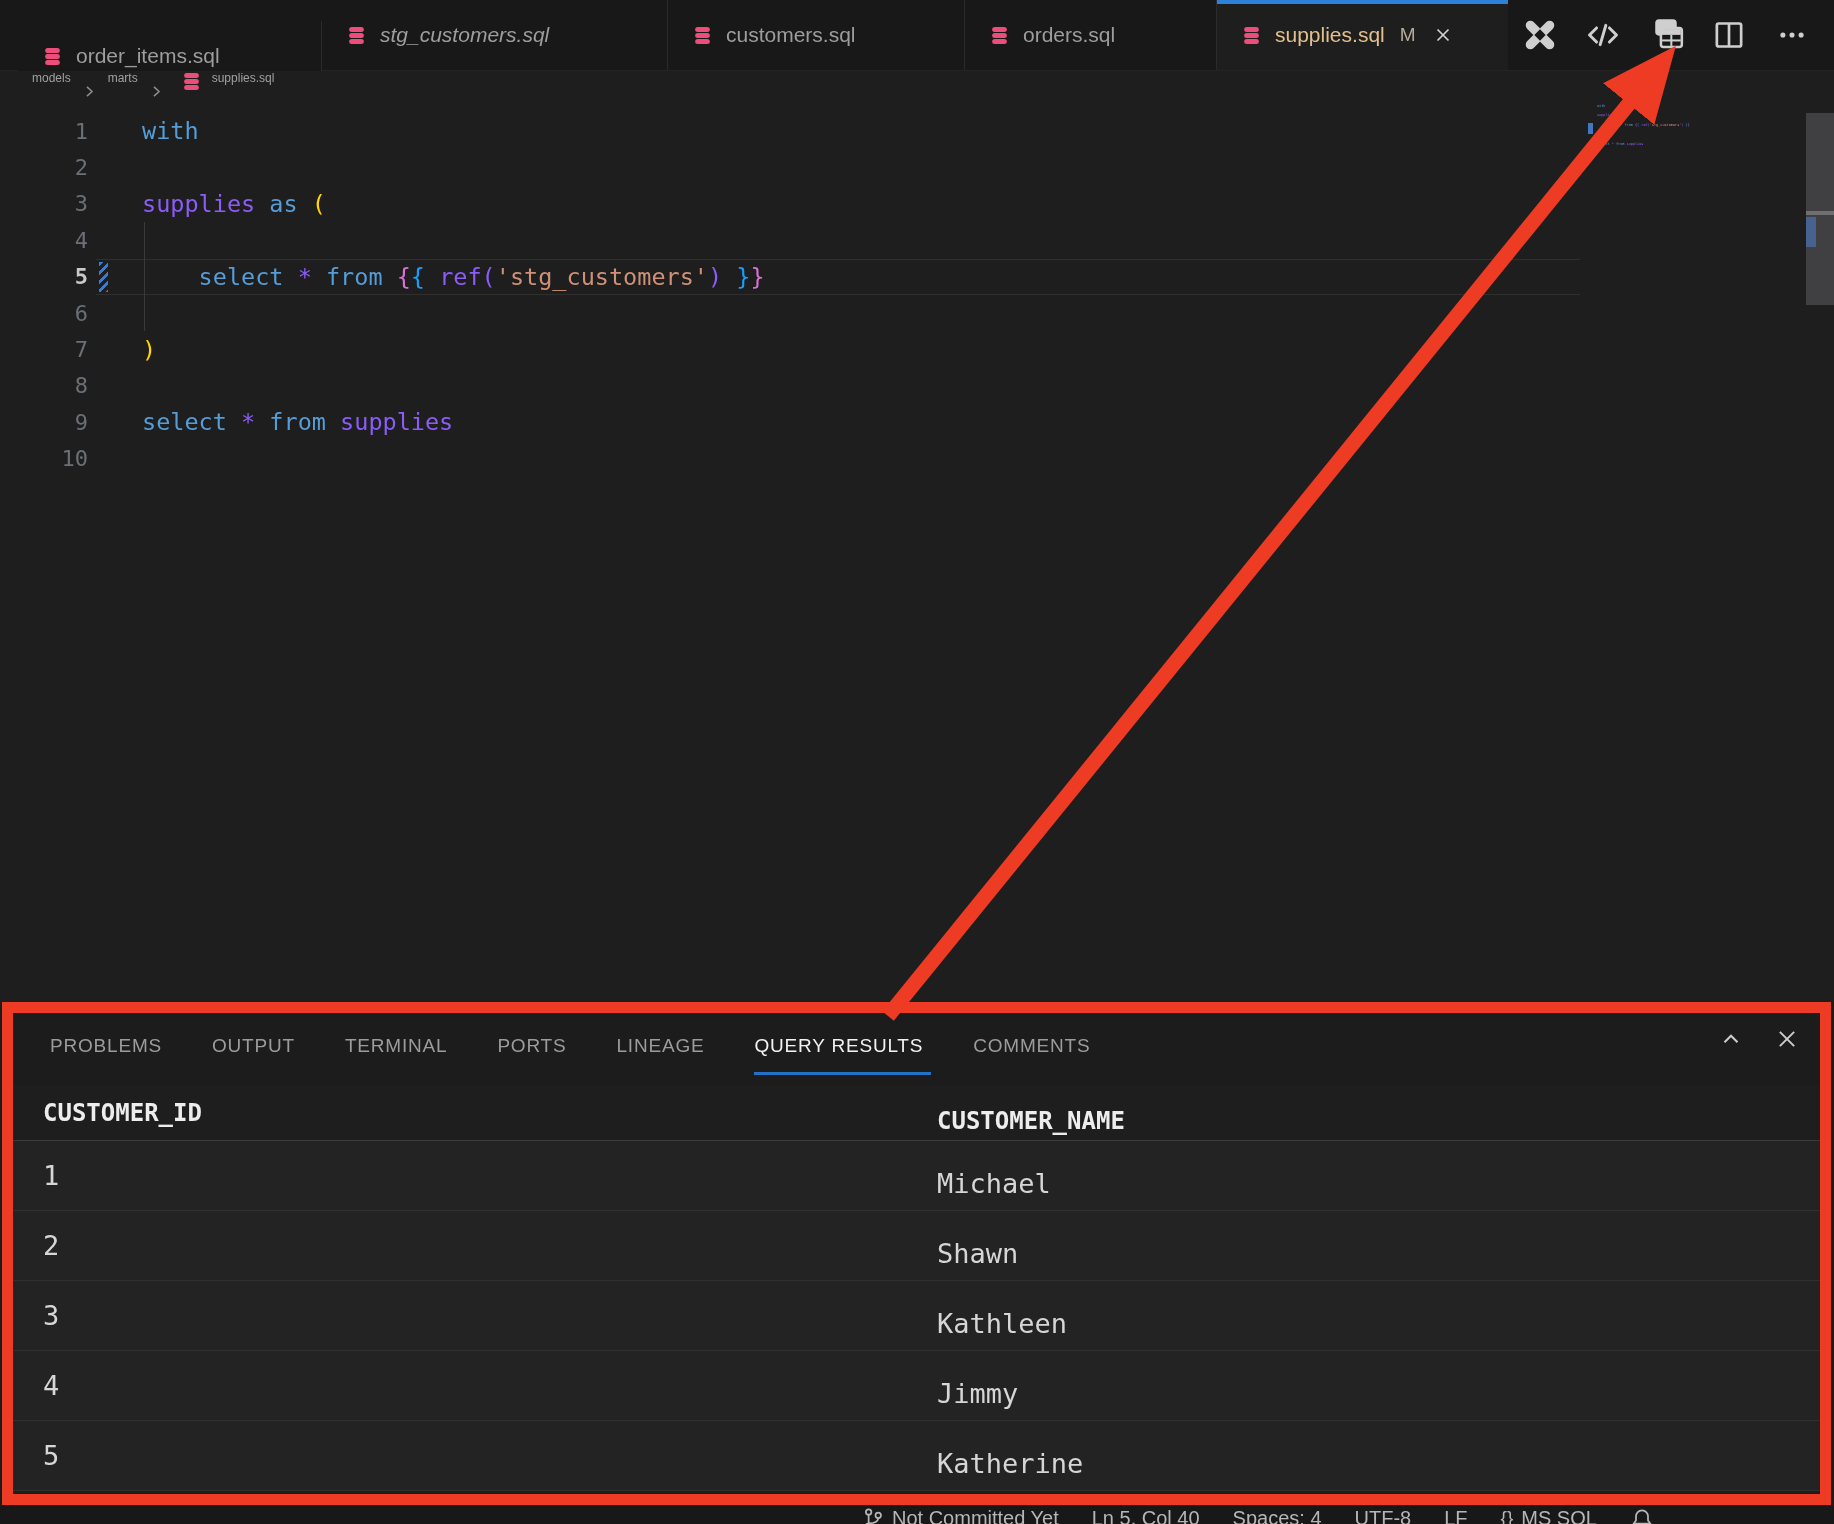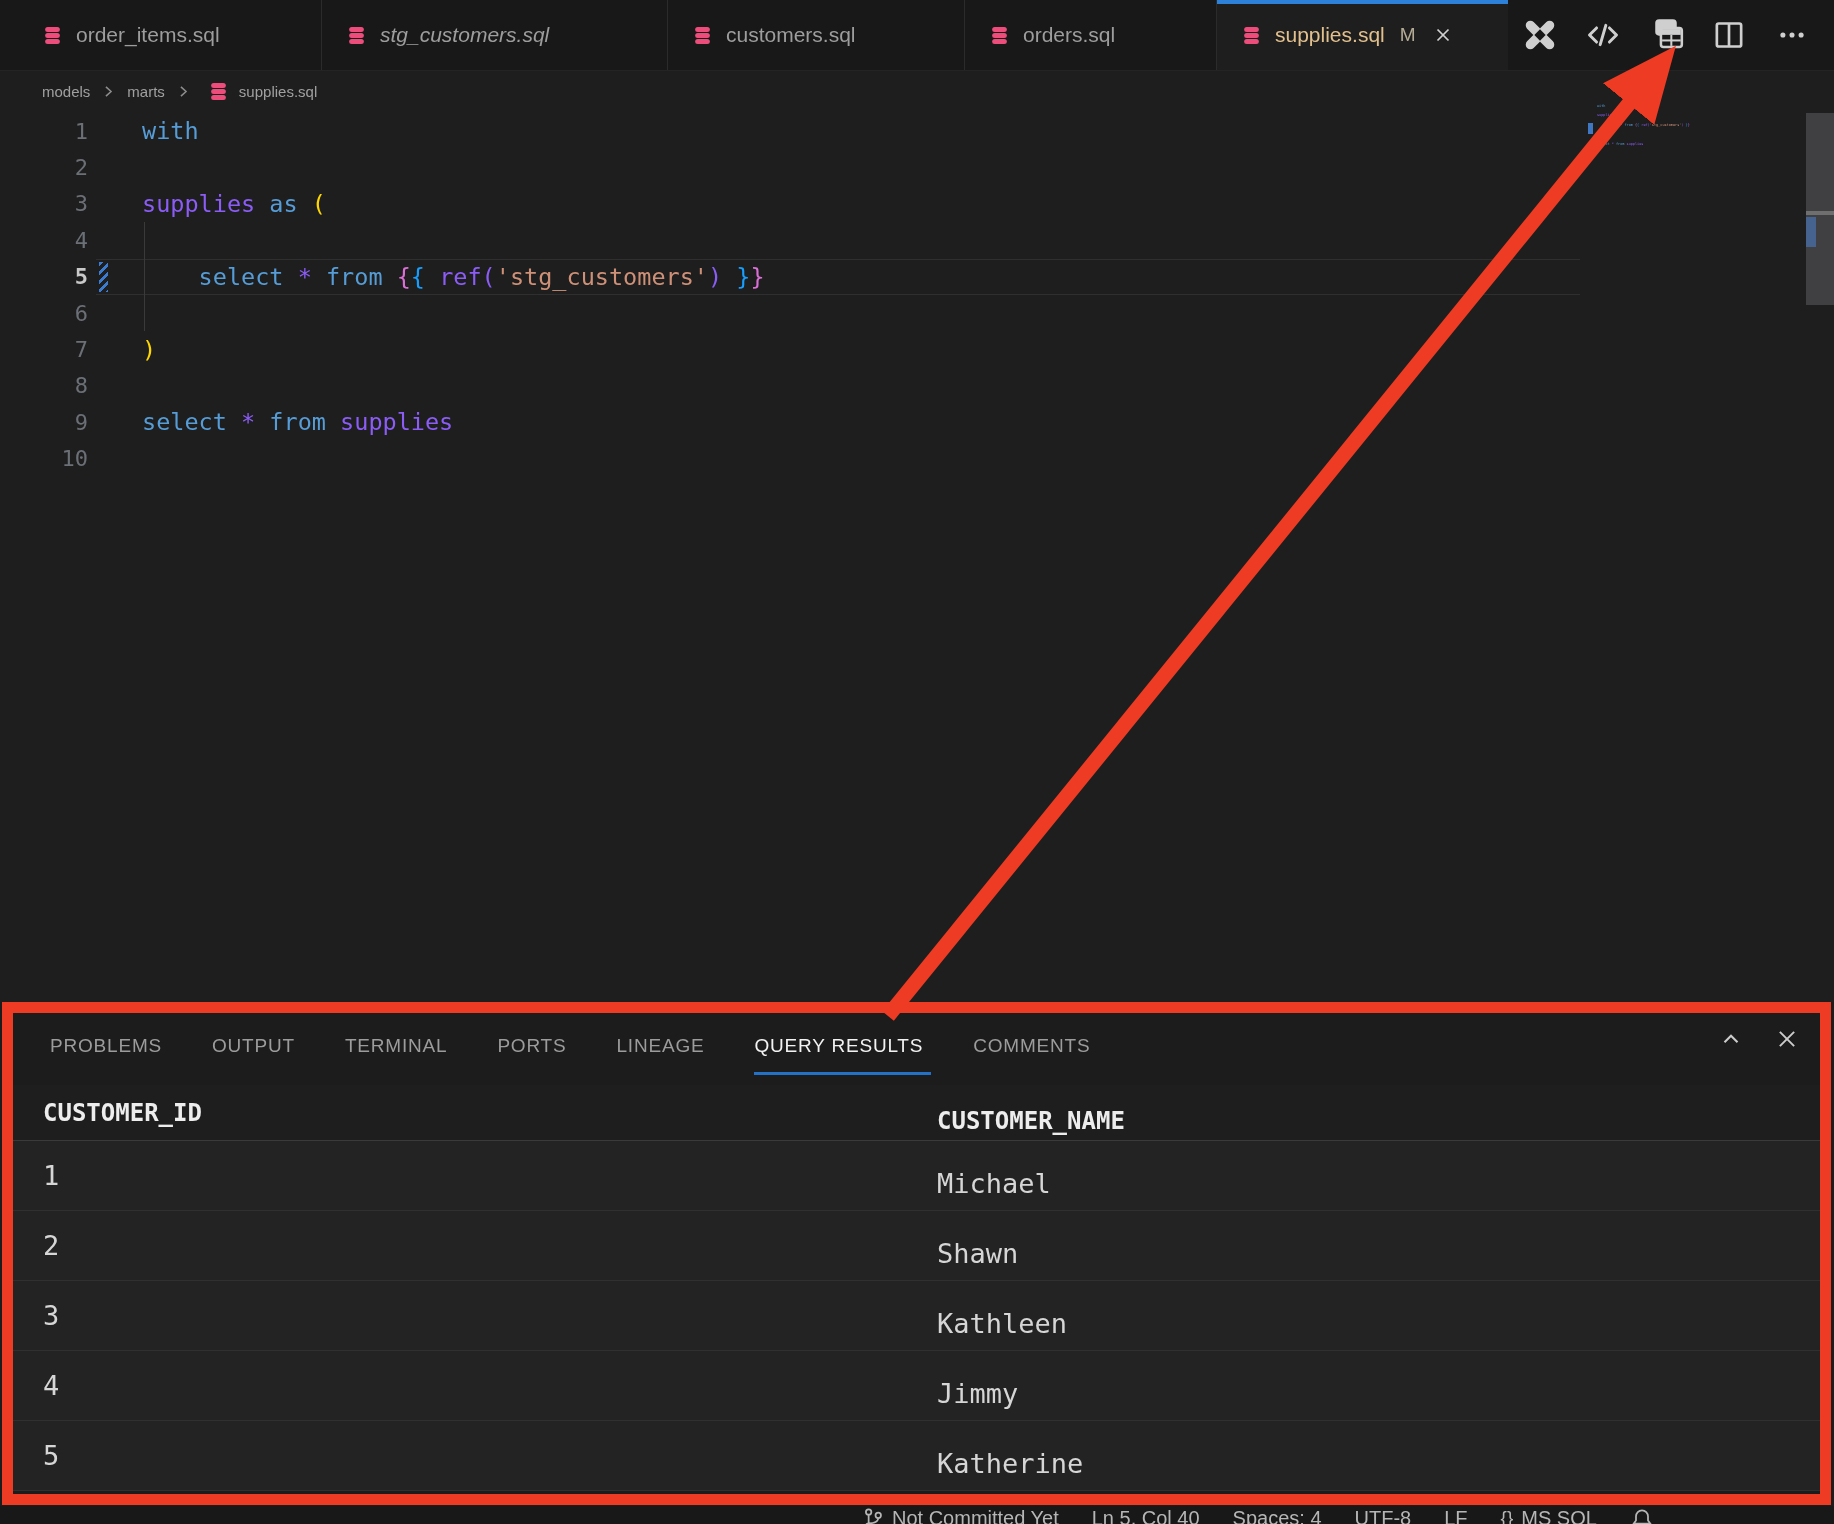--- a/index.html
+++ b/index.html
@@ -19,22 +19,22 @@
   .tab.preview .tab-label { font-style:italic; }
   .tab.active { background:#1e1e1e; color:#e2c08d; }
   .tab.active::before { content:''; position:absolute; top:0; left:0; right:0; height:4px; background:#2e81d8; }
   .tab-badge { font-size:19px; color:#b4ab96; margin-left:2px; }
   .tab-close { display:flex; align-items:center; margin-left:4px; }
   .editor-actions { position:absolute; right:10px; top:0; height:70px; display:flex;
                     align-items:center; gap:27px; padding:0 14px; background:#181818; }
   .ea-btn { width:36px; height:36px; display:flex; align-items:center; justify-content:center; cursor:pointer; }
   
   .editor { position:absolute; top:71px; left:0; right:0; height:931px; background:#1e1e1e; }
-  .breadcrumb { height:40px; display:flex; align-items:center; gap:6px; padding-left:42px;
-                font-size:15px; color:#a0a0a0; }
+  .breadcrumb { height:40px; display:flex; gap:6px; padding-left:32px;
+                font-size:12px; color:#a0a0a0; }
   .crumb { cursor:pointer; }
   .crumb-sep { display:flex; align-items:center; margin:0 4px; }
   .breadcrumb .db-ic { margin:0 4px 0 6px; }
   .code { position:absolute; top:42px; left:0; right:260px;
           font-family:"DejaVu Sans Mono", monospace; font-size:23.5px; }
   .code-line { position:relative; height:36.4px; display:flex; align-items:center; }
   .ln { flex:none; width:88px; text-align:right; color:#6b6f76; font-size:22px; }
   .code-text { margin-left:54px; white-space:pre; color:#d4d4d4; }
   .code-line.current .ln { color:#c9c9c9; font-weight:bold; }
   .code-line.current::before { content:''; position:absolute; left:96px; right:-6px; top:0; bottom:0;
@@ -83,21 +83,21 @@
   .annotation-arrow { position:absolute; left:0; top:0; z-index:41; pointer-events:none; }
   svg { display:block; }
 </style>
 </head>
 <body>
 
 <div class="app">
 
   <div class="tabbar">
     <div class="tab-strip">
-        <div class="tab" style="width: 304px;">
+        <div class="tab" style="width: 304px; margin-top: 21px;">
           <span>
             <svg width="21" height="21" viewBox="0 0 20 20">
               <rect x="3" y="1.8" width="14" height="4.8" rx="2.4" fill="#ec4d7b"></rect>
               <rect x="3" y="7.6" width="14" height="4.8" rx="2.4" fill="#ec4d7b"></rect>
               <rect x="3" y="13.4" width="14" height="4.8" rx="2.4" fill="#ec4d7b"></rect>
             </svg>
           </span>
           <span class="tab-label">order_items.sql</span>
         </div>
         <div class="tab preview" style="width: 346px;">

